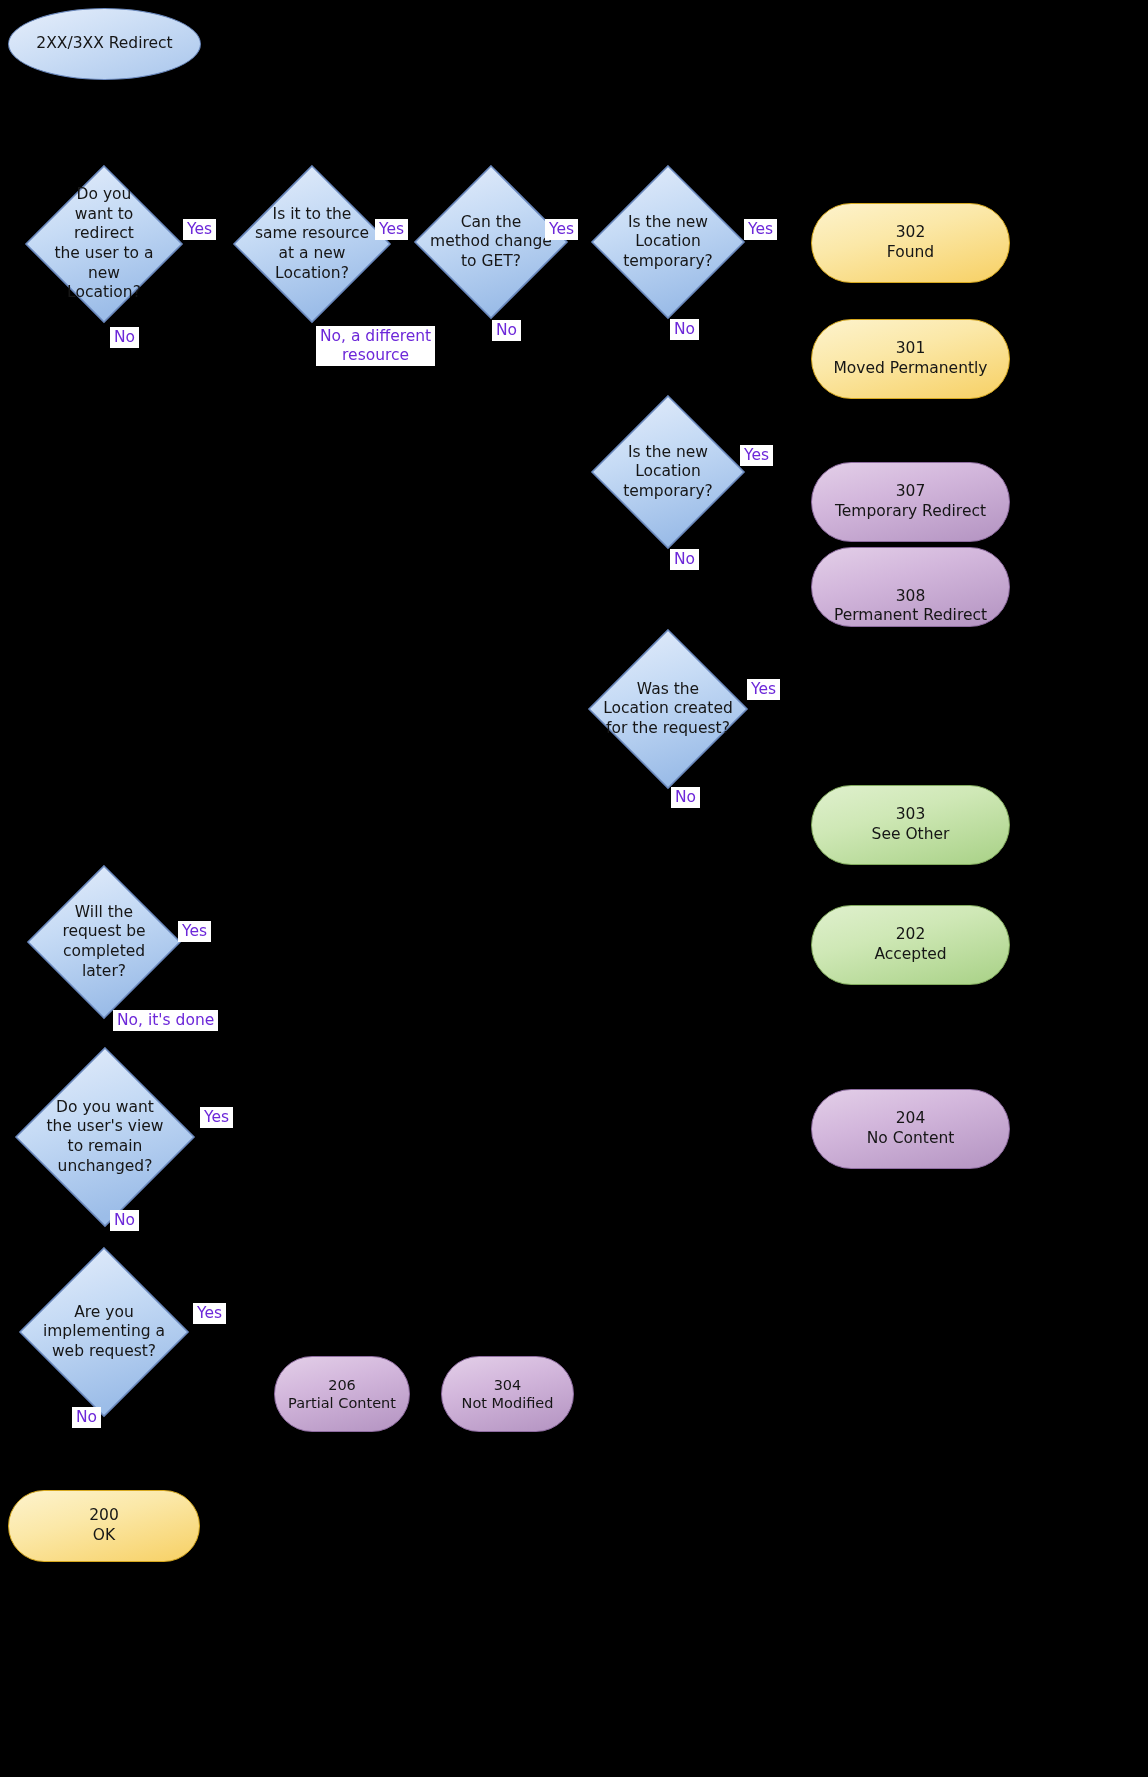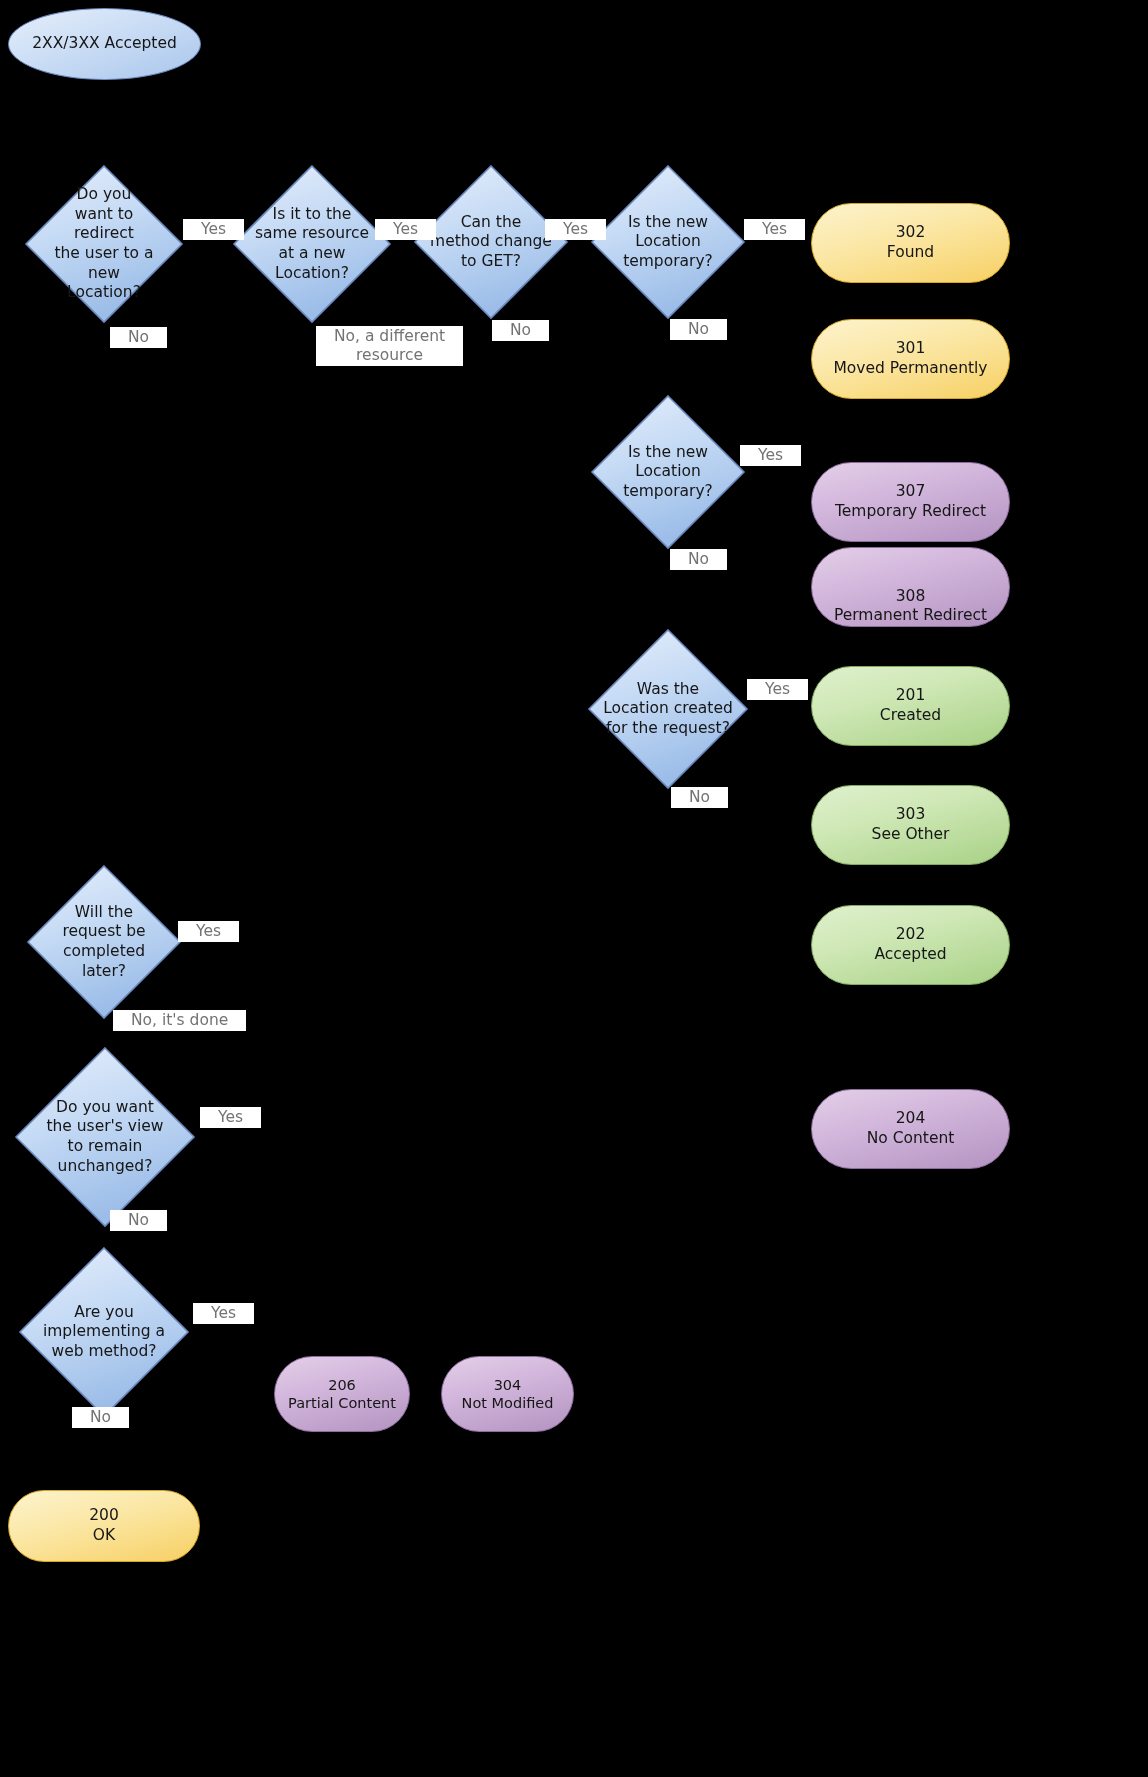--- a/index.html
+++ b/index.html
@@ -82,35 +82,35 @@
   }
   .diamond .node-label {
     width: 74%;
   }
 
   
   .edge-label {
     position: absolute;
     z-index: 6;
     background: #ffffff;
-    color: #737373;
+    color: #6d28d9;
     font-size: 15.5px;
     line-height: 1.22;
-    padding: 1px 18px;
+    padding: 1px 4px;
     white-space: pre-line;
     text-align: center;
   }
 </style>
 </head>
 <body>
 
 <div id="canvas">
 
   <div class="ellipse" style="left:8px; top:8px; width:193px; height:72px;">
-    <div class="node-label">2XX/3XX Accepted</div>
+    <div class="node-label">2XX/3XX Redirect</div>
   </div>
 
   <div class="diamond" style="left:24px; top:164px; width:160px; height:160px;">
     <svg class="dshape" viewBox="0 0 160 160" preserveAspectRatio="none">
       <defs>
           <linearGradient id="gdia1" x1="0" y1="0" x2="0.35" y2="1">
         <stop offset="0%" stop-color="#e6eefb"></stop>
             <stop offset="45%" stop-color="#c6dbf5"></stop>
             <stop offset="100%" stop-color="#9cbde8"></stop>
       </linearGradient>
@@ -244,21 +244,21 @@
           <linearGradient id="gdia9" x1="0" y1="0" x2="0.35" y2="1">
         <stop offset="0%" stop-color="#e6eefb"></stop>
             <stop offset="45%" stop-color="#c6dbf5"></stop>
             <stop offset="100%" stop-color="#9cbde8"></stop>
       </linearGradient>
         </defs>
       <polygon points="86,2 170,86 86,170 2,86" fill="url(#gdia9)" stroke="#6a88bd" stroke-width="1.6"></polygon>
     </svg>
     <div class="node-label" style="width:90%;">Are you
 implementing a
-web method?</div>
+web request?</div>
   </div>
 
   <div class="pill yellow" style="left:811px; top:203px; width:199px; height:80px;">
     <div class="node-label">302
 Found</div>
   </div>
 
   <div class="pill yellow" style="left:811px; top:319px; width:199px; height:80px;">
     <div class="node-label">301
 Moved Permanently</div>
@@ -267,24 +267,20 @@
   <div class="pill purple" style="left:811px; top:462px; width:199px; height:80px;">
     <div class="node-label">307
 Temporary Redirect</div>
   </div>
 
   <div class="pill purple" style="left:811px; top:547px; width:199px; height:80px;align-items:flex-end;">
     <div class="node-label">308
 Permanent Redirect</div>
   </div>
 
-  <div class="pill green" style="left:811px; top:666px; width:199px; height:80px;">
-    <div class="node-label">201
-Created</div>
-  </div>
 
   <div class="pill green" style="left:811px; top:785px; width:199px; height:80px;">
     <div class="node-label">303
 See Other</div>
   </div>
 
   <div class="pill green" style="left:811px; top:905px; width:199px; height:80px;">
     <div class="node-label">202
 Accepted</div>
   </div>

